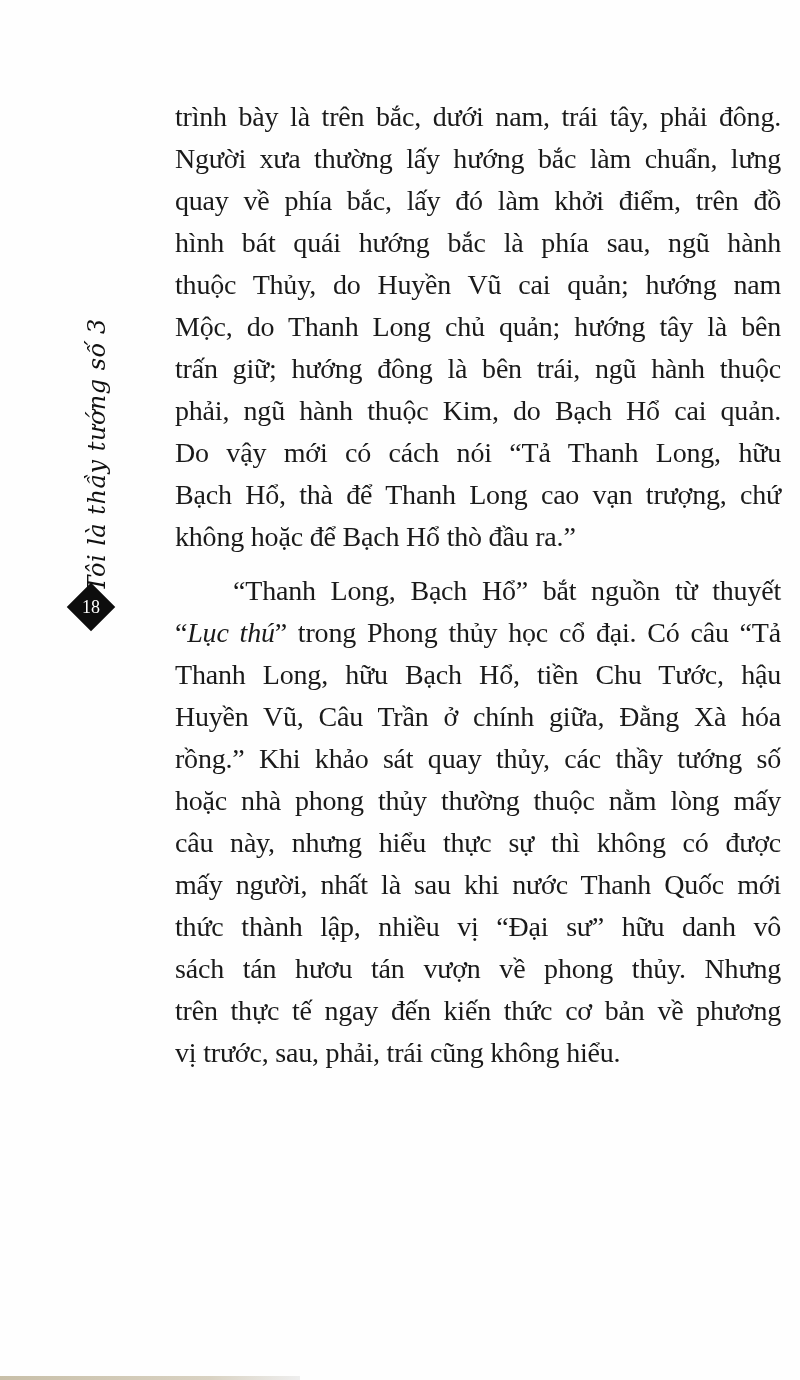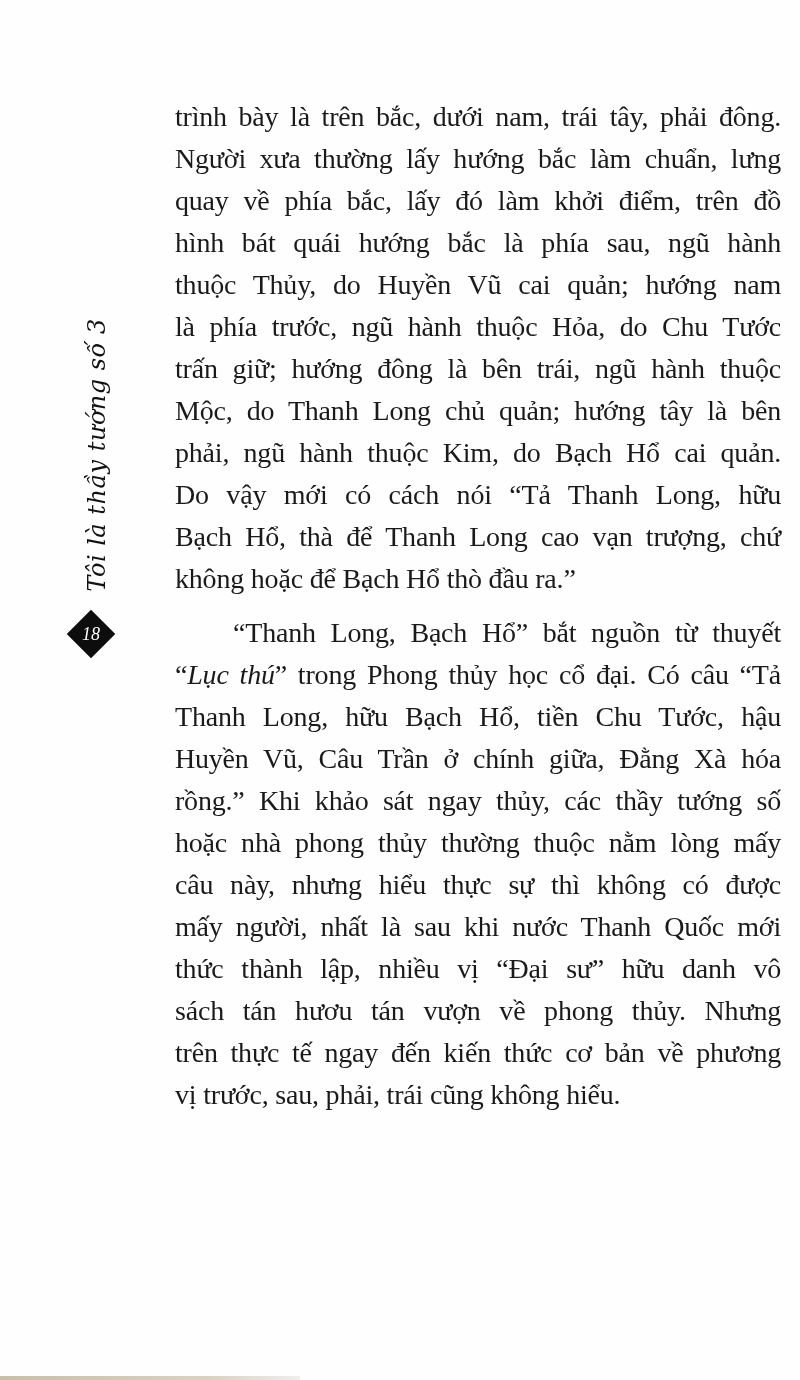--- a/index.html
+++ b/index.html
@@ -64,24 +64,23 @@
       white-space: nowrap;
       font-family: "DejaVu Serif", serif;
       font-style: italic;
       font-size: 24px;
       color: #111;
       letter-spacing: 0.5px;
     }
     .page-num-wrap {
       position: absolute;
       left: 69px;
-      top: 612px;
+      top: 585px;
       width: 44px;
       height: 44px;
-      font-style: italic;
     }
     .page-num-diamond {
       position: absolute;
       left: 0; top: 0;
       width: 44px; height: 44px;
       background: #0d0d0d;
       transform: rotate(45deg) scale(0.78);
     }
     .page-num-text {
       position: absolute;
@@ -116,35 +115,34 @@
     <div class="page-num-text">18</div>
   </div>
 
   <div class="body-text" id="body-text">
       <div class="paragraph">
         <span class="line">trình bày là trên bắc, dưới nam, trái tây, phải đông.</span>
         <span class="line">Người xưa thường lấy hướng bắc làm chuẩn, lưng</span>
         <span class="line">quay về phía bắc, lấy đó làm khởi điểm, trên đồ</span>
         <span class="line">hình bát quái hướng bắc là phía sau, ngũ hành</span>
         <span class="line">thuộc Thủy, do Huyền Vũ cai quản; hướng nam</span>
-        <span class="line">là phía trước, ngũ hành thuộc Hỏa, do Chu Tước</span>
+        <span class="line">Mộc, do Thanh Long chủ quản; hướng tây là bên</span>
         <span class="line">trấn giữ; hướng đông là bên trái, ngũ hành thuộc</span>
-        <span class="line">Mộc, do Thanh Long chủ quản; hướng tây là bên</span>
         <span class="line">phải, ngũ hành thuộc Kim, do Bạch Hổ cai quản.</span>
         <span class="line">Do vậy mới có cách nói “Tả Thanh Long, hữu</span>
         <span class="line">Bạch Hổ, thà để Thanh Long cao vạn trượng, chứ</span>
         <span class="line last">không hoặc để Bạch Hổ thò đầu ra.”</span>
       </div>
       <div class="para-gap"></div>
       <div class="paragraph">
         <span class="line indent">“Thanh Long, Bạch Hổ” bắt nguồn từ thuyết</span>
         <span class="line">“<em>Lục thú</em>” trong Phong thủy học cổ đại. Có câu “Tả</span>
         <span class="line">Thanh Long, hữu Bạch Hổ, tiền Chu Tước, hậu</span>
         <span class="line">Huyền Vũ, Câu Trần ở chính giữa, Đằng Xà hóa</span>
-        <span class="line">rồng.” Khi khảo sát ngay thủy, các thầy tướng số</span>
+        <span class="line">rồng.” Khi khảo sát quay thủy, các thầy tướng số</span>
         <span class="line">hoặc nhà phong thủy thường thuộc nằm lòng mấy</span>
         <span class="line">câu này, nhưng hiểu thực sự thì không có được</span>
         <span class="line">mấy người, nhất là sau khi nước Thanh Quốc mới</span>
         <span class="line">thức thành lập, nhiều vị “Đại sư” hữu danh vô</span>
         <span class="line">sách tán hươu tán vượn về phong thủy. Nhưng</span>
         <span class="line">trên thực tế ngay đến kiến thức cơ bản về phương</span>
         <span class="line last">vị trước, sau, phải, trái cũng không hiểu.</span>
       </div>
       <div class="para-gap"></div>
     </div>

